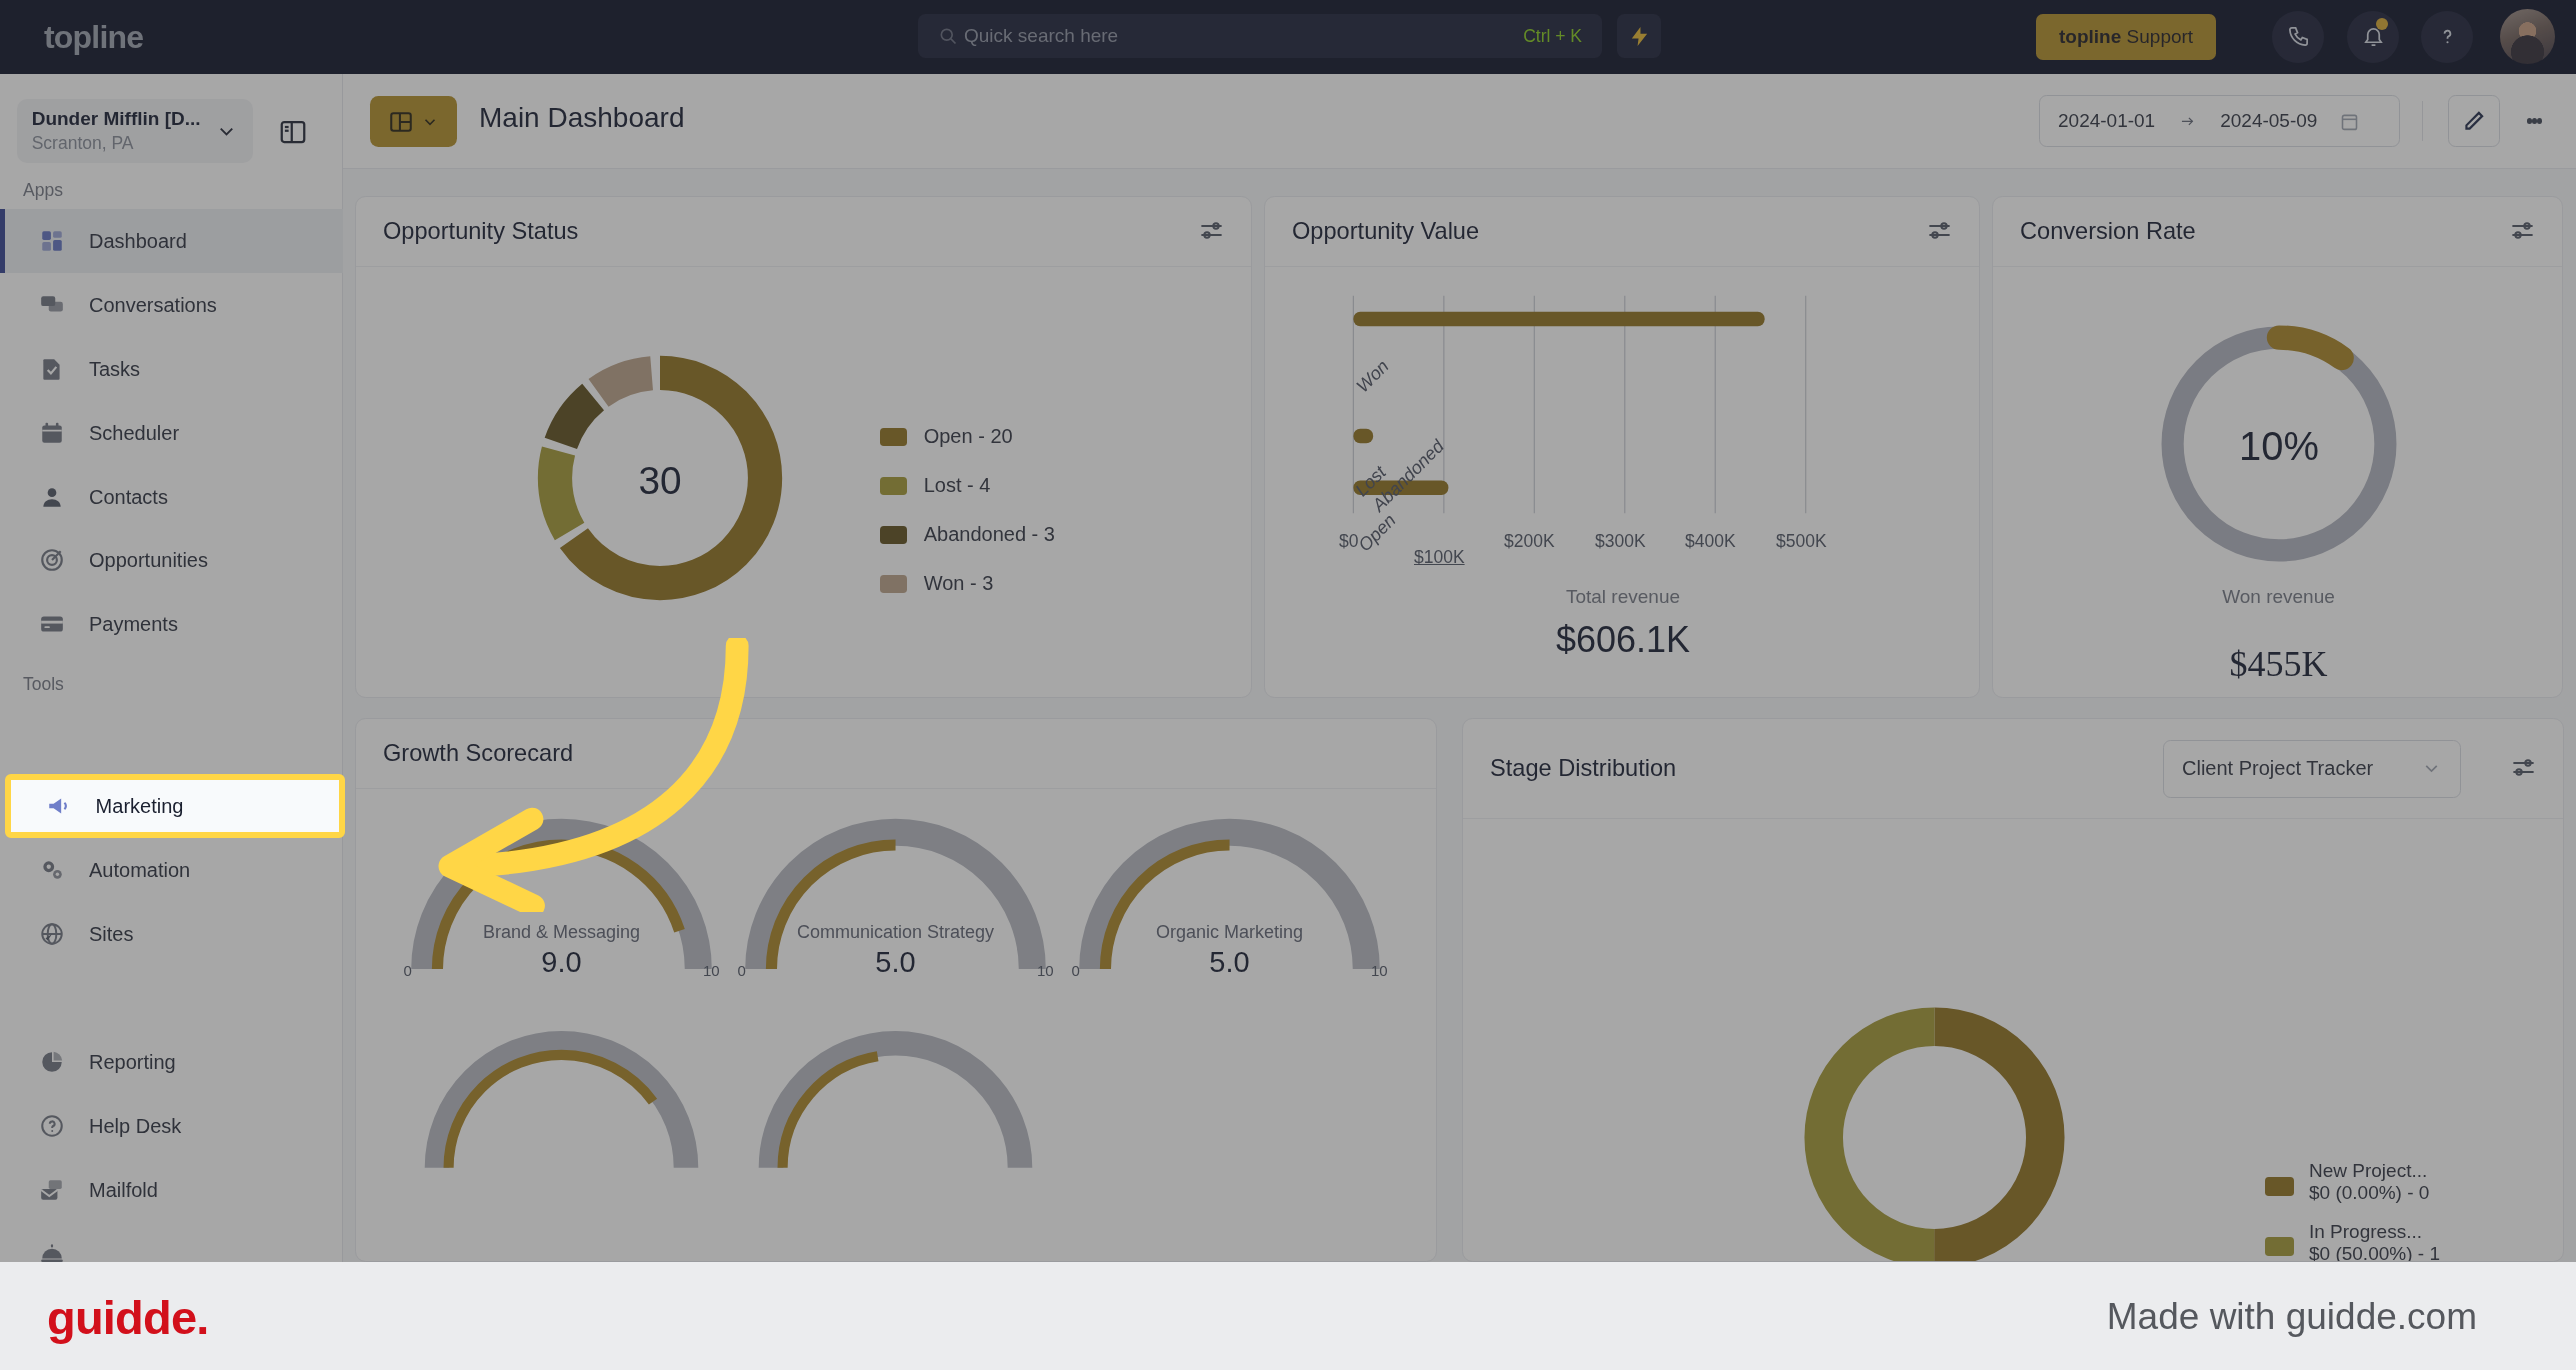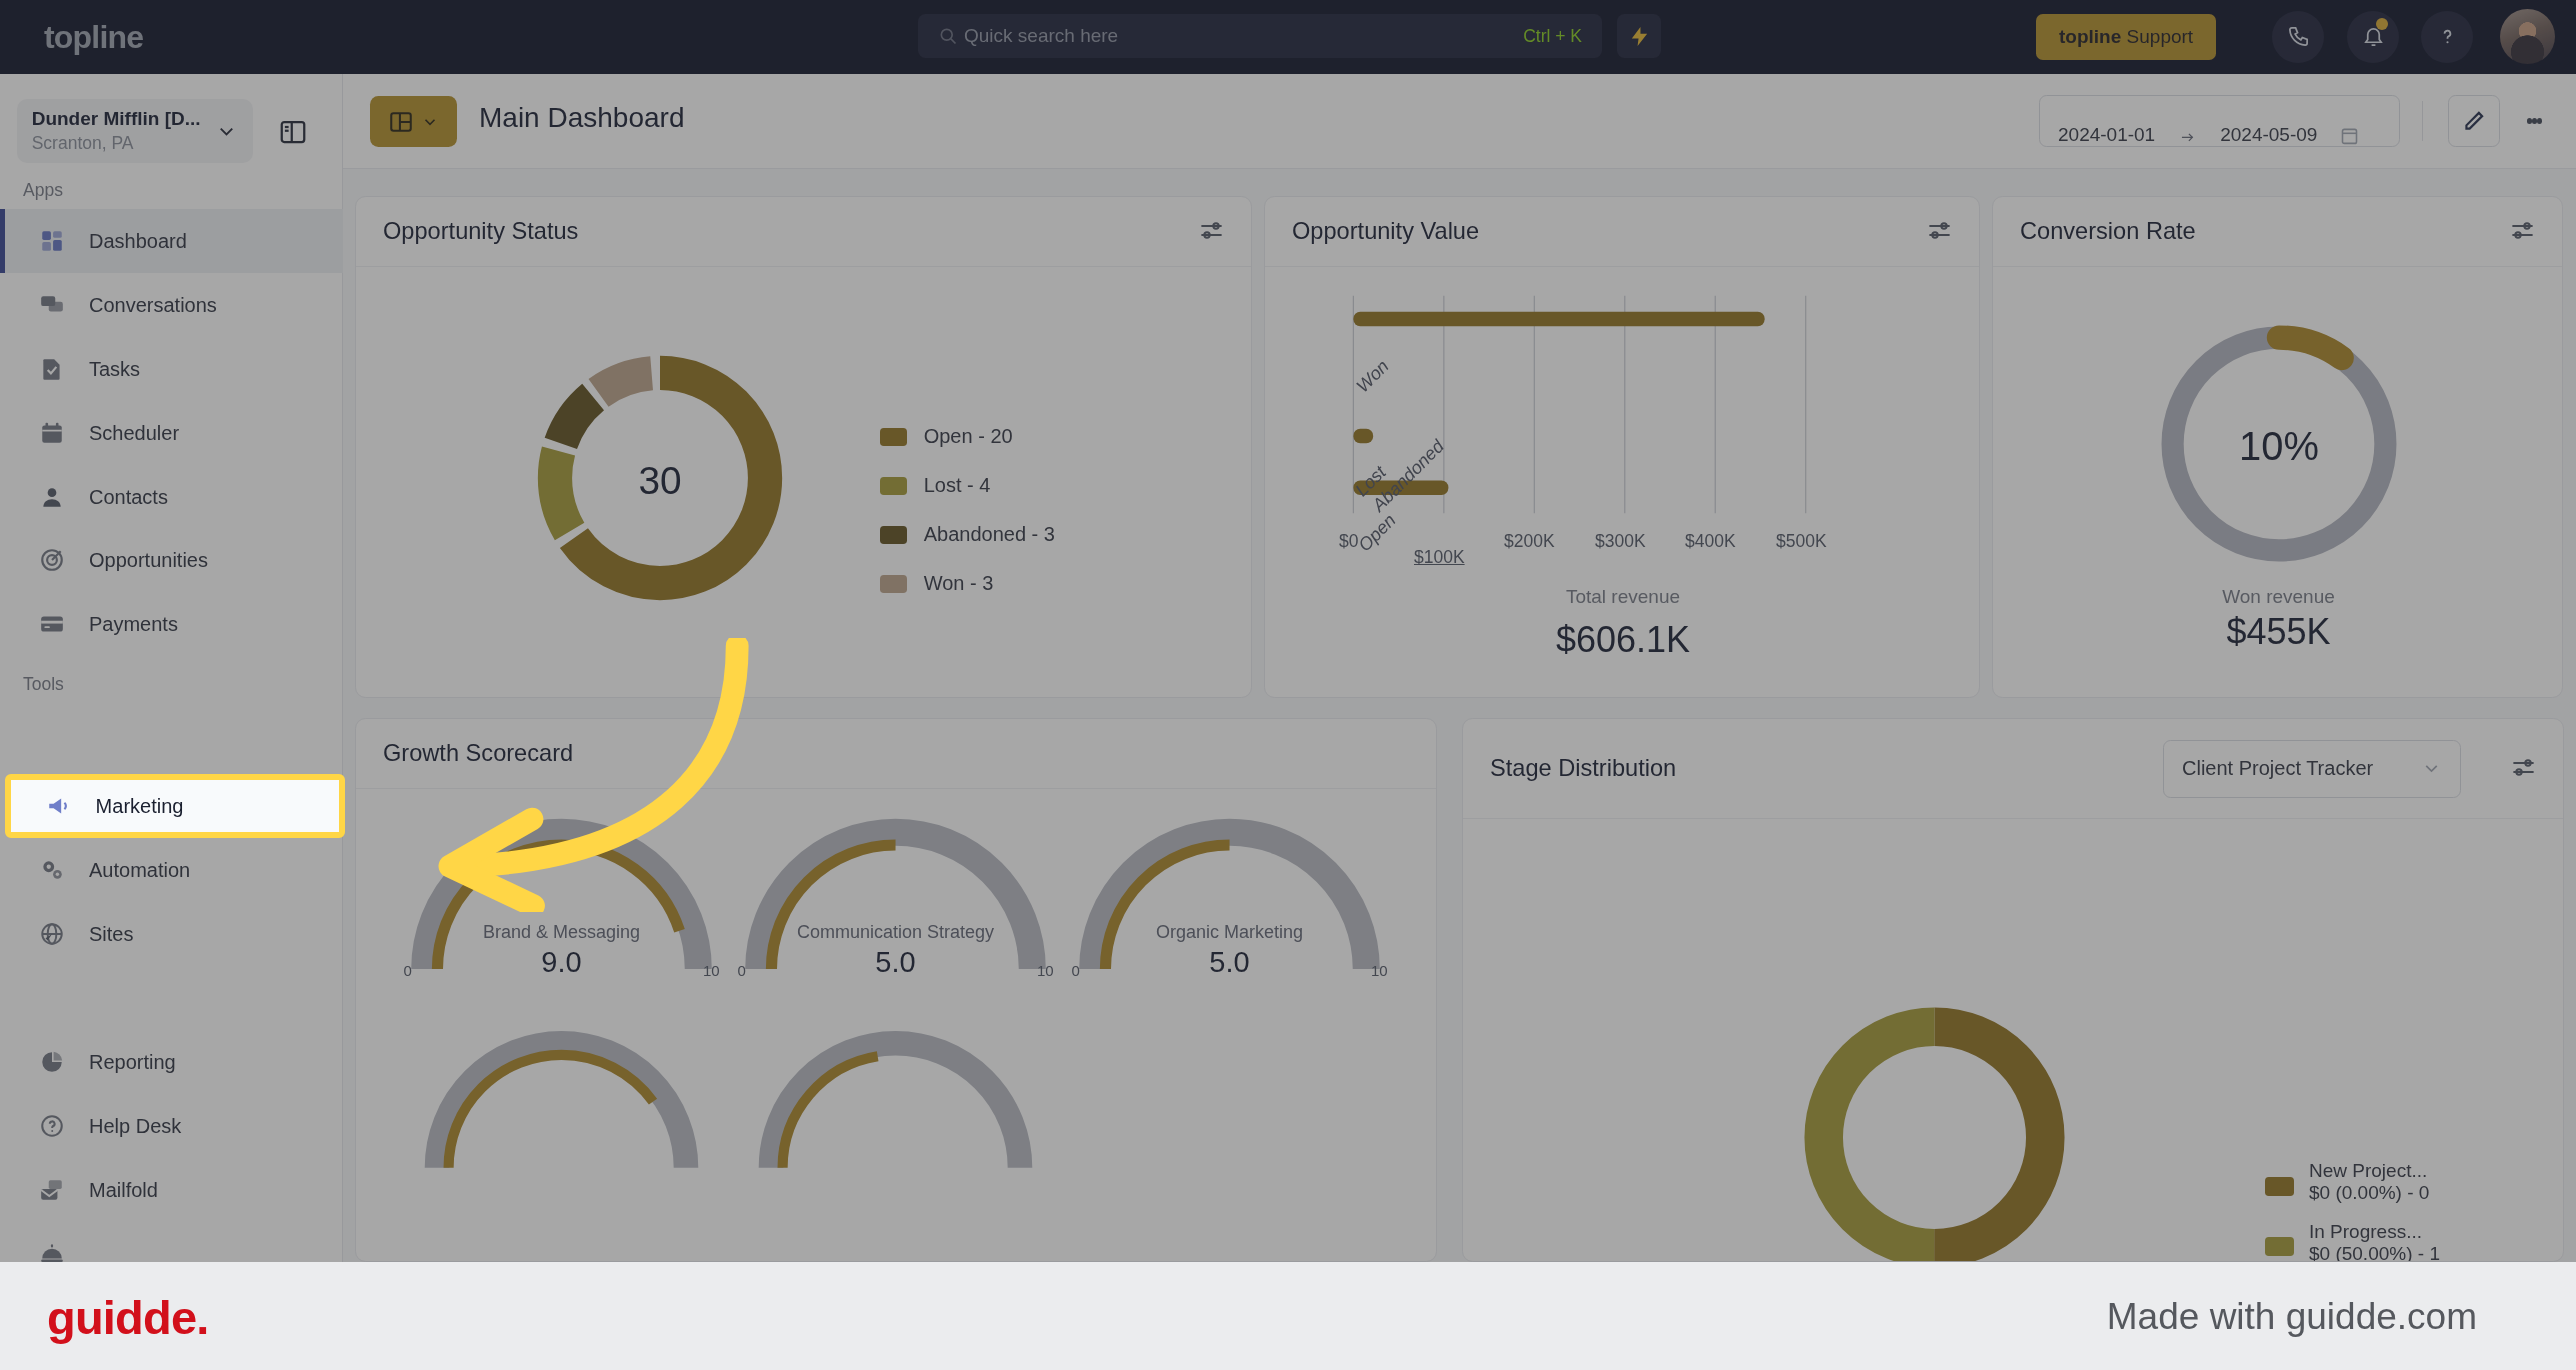--- a/index.html
+++ b/index.html
@@ -113,21 +113,21 @@
     background: #b08a22; border-radius: 8.4px;
     display: flex; align-items: center; justify-content: center; gap: 6.8px;
   }
   .page-title {
     position: absolute; left: 136px; top: 28px;
     font-size: 28px; color: #10162c; font-weight: 400;
   }
   .daterange {
     position: absolute; right: 176px; top: 21px;
     width: 361px; height: 52px; border: 0.8px solid #d8dbe2; border-radius: 7.6px;
-    display: flex; align-items: flex-end; padding: 0 18px; gap: 22px;
+    display: flex; align-items: center; padding: 0 18px; gap: 22px;
     background: #fff;
   }
   .daterange span { font-size: 19px; color: #2a2f3d; white-space: nowrap; }
   .hdr-divider {
     position: absolute; right: 153px; top: 27px; width: 0.8px; height: 40px; background: #e0e2e8;
   }
   .edit-btn {
     position: absolute; right: 76px; top: 21px; width: 52px; height: 52px;
     border: 0.8px solid #d8dbe2; border-radius: 7.6px; background: #fff;
     display: flex; align-items: center; justify-content: center;
@@ -587,21 +587,21 @@
 
       <svg width="266" height="266" viewBox="0 0 120 120" style="position:absolute; left:153px; top:114px;">
         <circle cx="60" cy="60" r="48" fill="none" stroke="#aeb1bd" stroke-width="10"></circle>
         <g transform="rotate(-90 60 60)">
           <circle cx="60" cy="60" r="48" fill="none" stroke="#a8811f" stroke-width="11" stroke-linecap="round" stroke-dasharray="30.2 271.3"></circle>
         </g>
         <text x="60" y="67" text-anchor="middle" font-size="18" fill="#10162c" font-family="Liberation Sans, sans-serif">10%</text>
       </svg>
 
       <div class="metric-label" style="position:absolute; left:0; top:389px; width:571px;">Won revenue</div>
-      <div class="metric-value" style="position:absolute; left:0; top:408px; width:571px;">$455K</div>
+      <div class="metric-value" style="position:absolute; left:0; top:440px; width:571px;font-family:Liberation Serif, serif;">$455K</div>
     </div>
 
     <div class="card" style="left:12px; top:644px; width:1082px; height:544px;">
       <div class="card-head">
         <div class="card-title">Growth Scorecard</div>
       </div>
 
       <div class="gauge" style="left:46px; top:91px; width:319px;">
         <svg width="319" height="167" viewBox="0 0 200 105">
           <path d="M14 100 A86 86 0 0 1 186 100" fill="none" stroke="#b4b7c0" stroke-width="17"></path>

